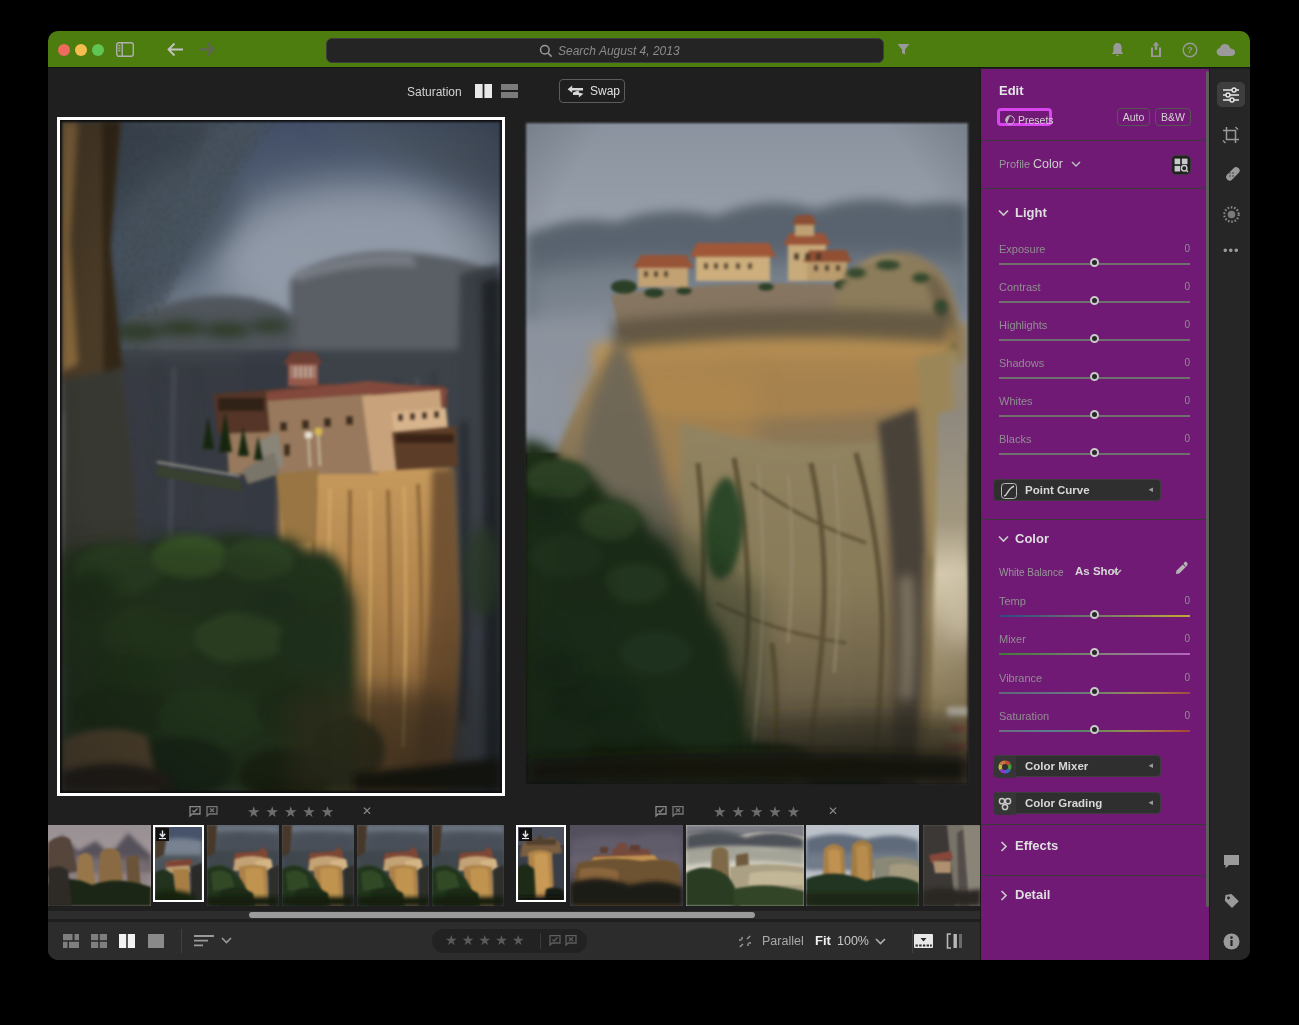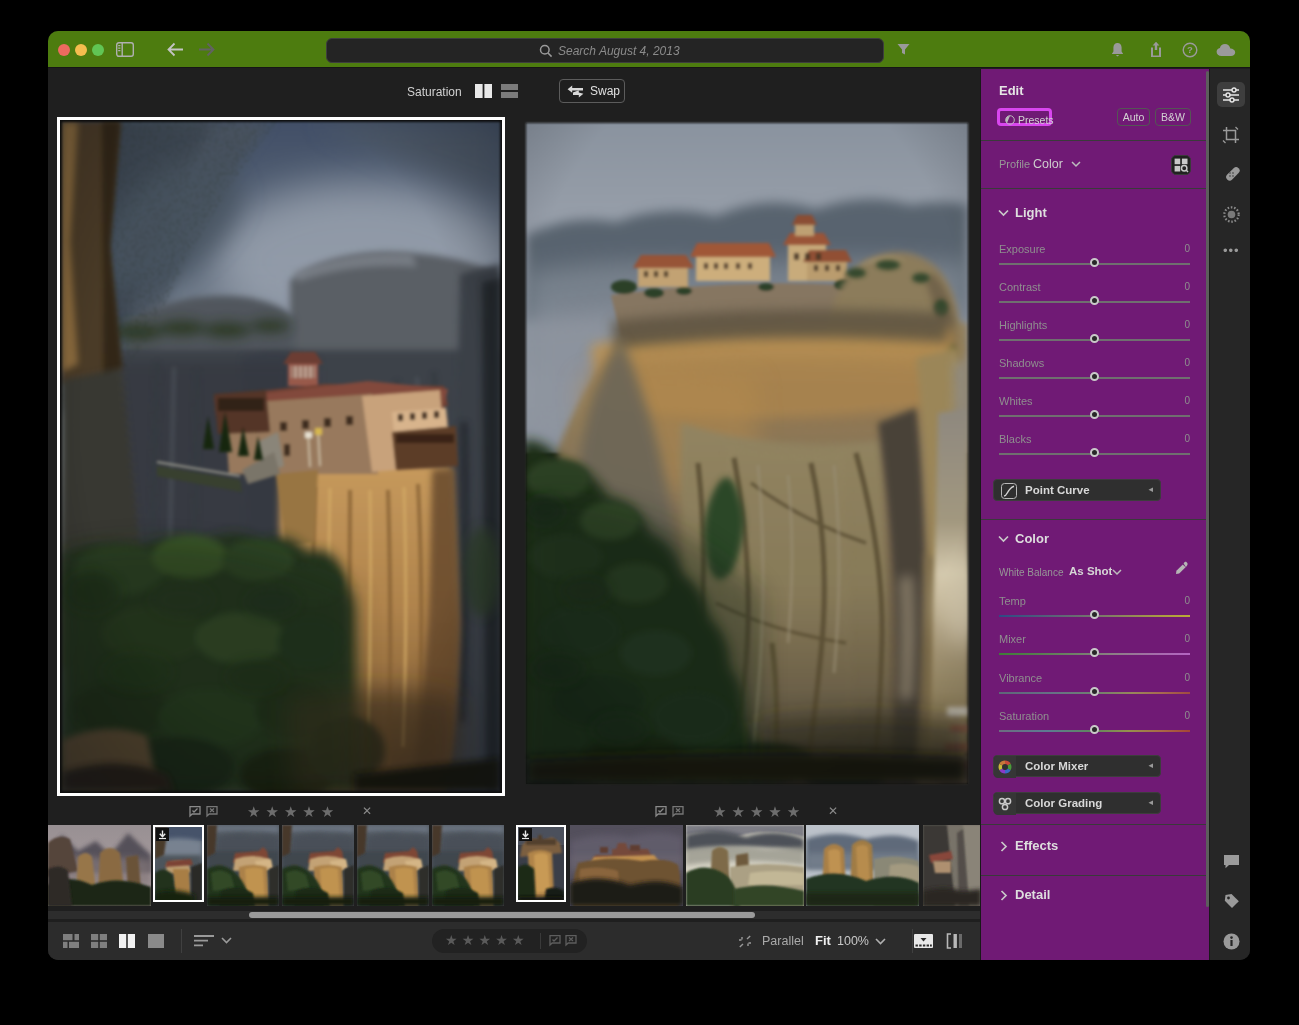--- a/index.html
+++ b/index.html
@@ -767,21 +767,21 @@
       </svg>
       <div class="bart">Point Curve</div>
       <div class="barc">◂</div>
     </div>
     <div class="hdiv" style="top:450px;"></div>
     <svg style="position:absolute;left:17px;top:466px;" width="11" height="8" viewBox="0 0 11 8">
       <path d="M1 1.5 L5.5 6 L10 1.5" fill="none" stroke="#c9c9c9" stroke-width="1.7"></path>
     </svg>
     <div style="position:absolute;left:34px;top:462px;color:#dedede;font-size:13px;font-weight:bold;">Color</div>
     <div style="position:absolute;left:18px;top:498px;color:#979797;font-size:10px;">White Balance</div>
-    <div style="position:absolute;left:88px;top:496px;color:#d6d6d6;font-size:11.5px;font-weight:bold;">As Shot</div>
+    <div style="position:absolute;left:94px;top:496px;color:#d6d6d6;font-size:11.5px;font-weight:bold;">As Shot</div>
     <svg style="position:absolute;left:131px;top:500px;" width="10" height="7" viewBox="0 0 10 7">
       <path d="M1 1 L5 5 L9 1" fill="none" stroke="#bdbdbd" stroke-width="1.5"></path>
     </svg>
     <svg style="position:absolute;left:193px;top:492px;" width="15" height="15" viewBox="0 0 15 15">
       <path d="M8.8 3.4 L11.6 6.2 L5.2 12.6 L2 13 L2.4 9.8 Z" fill="#b5b5b5"></path>
       <path d="M9.6 2.6 C10.4 0.8 11.6 0.4 12.6 1.2 C13.8 2 14.2 3.4 12.4 5.4 L11.8 6 Z" fill="#b5b5b5"></path>
     </svg>
     <div class="srow" style="top:524px;">
         <span class="sl">Temp</span>
         <span class="sv">0</span>

